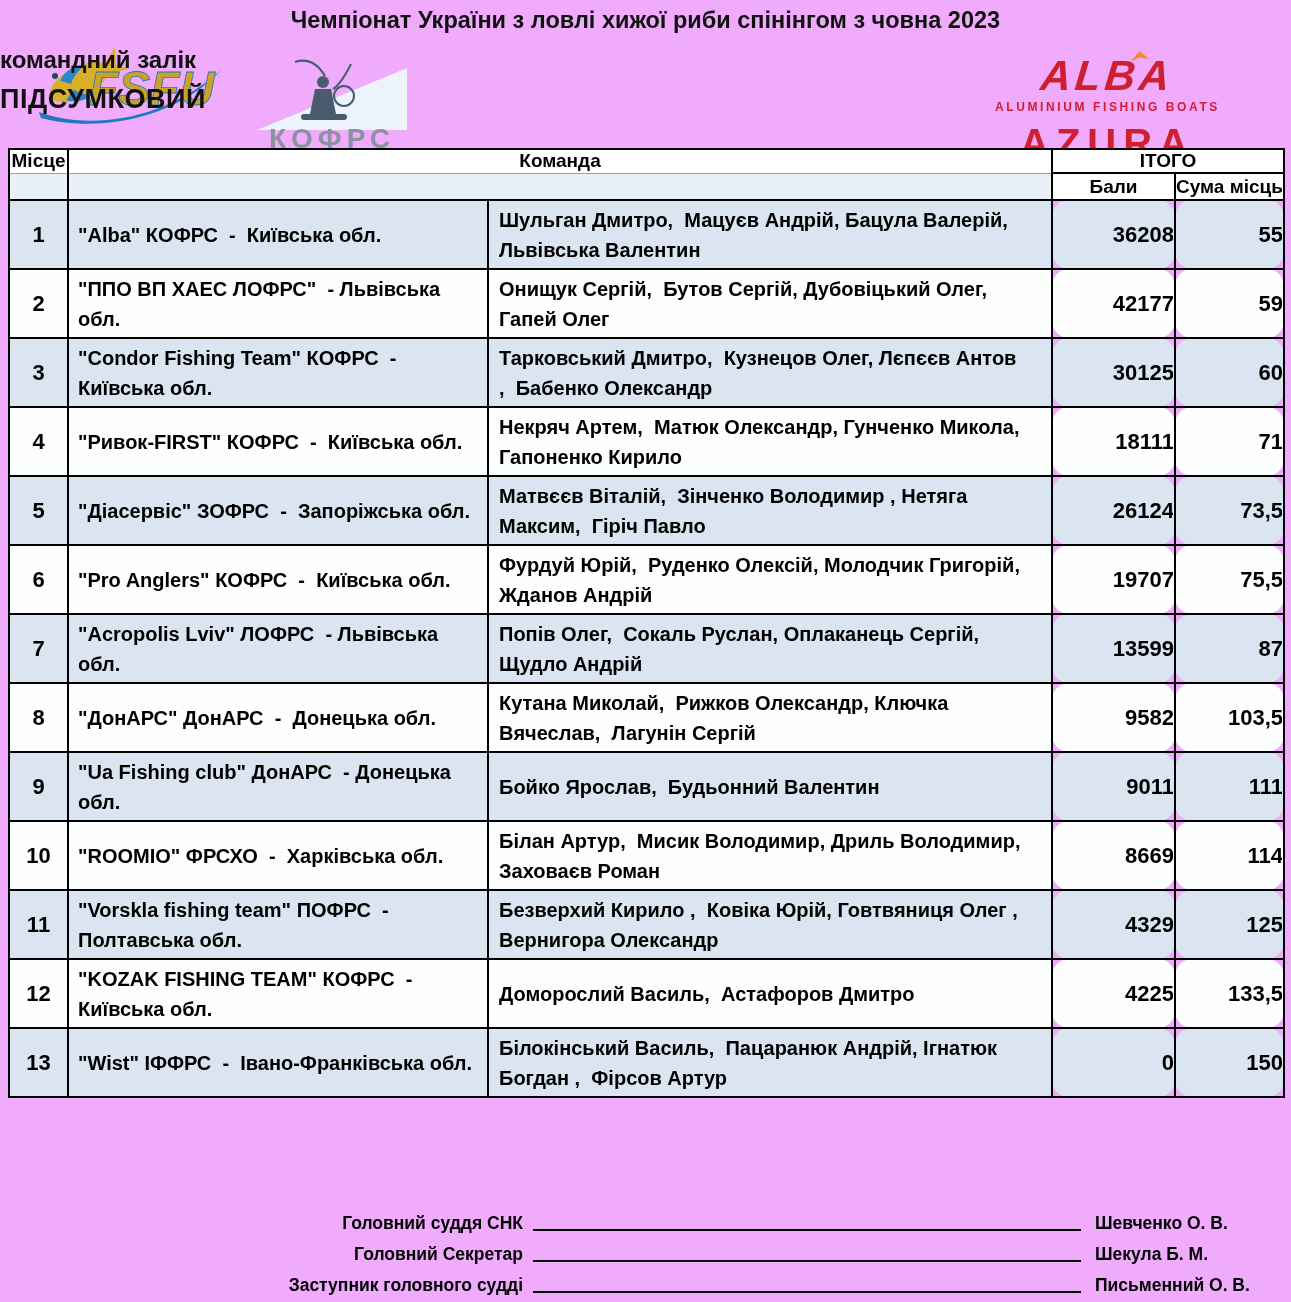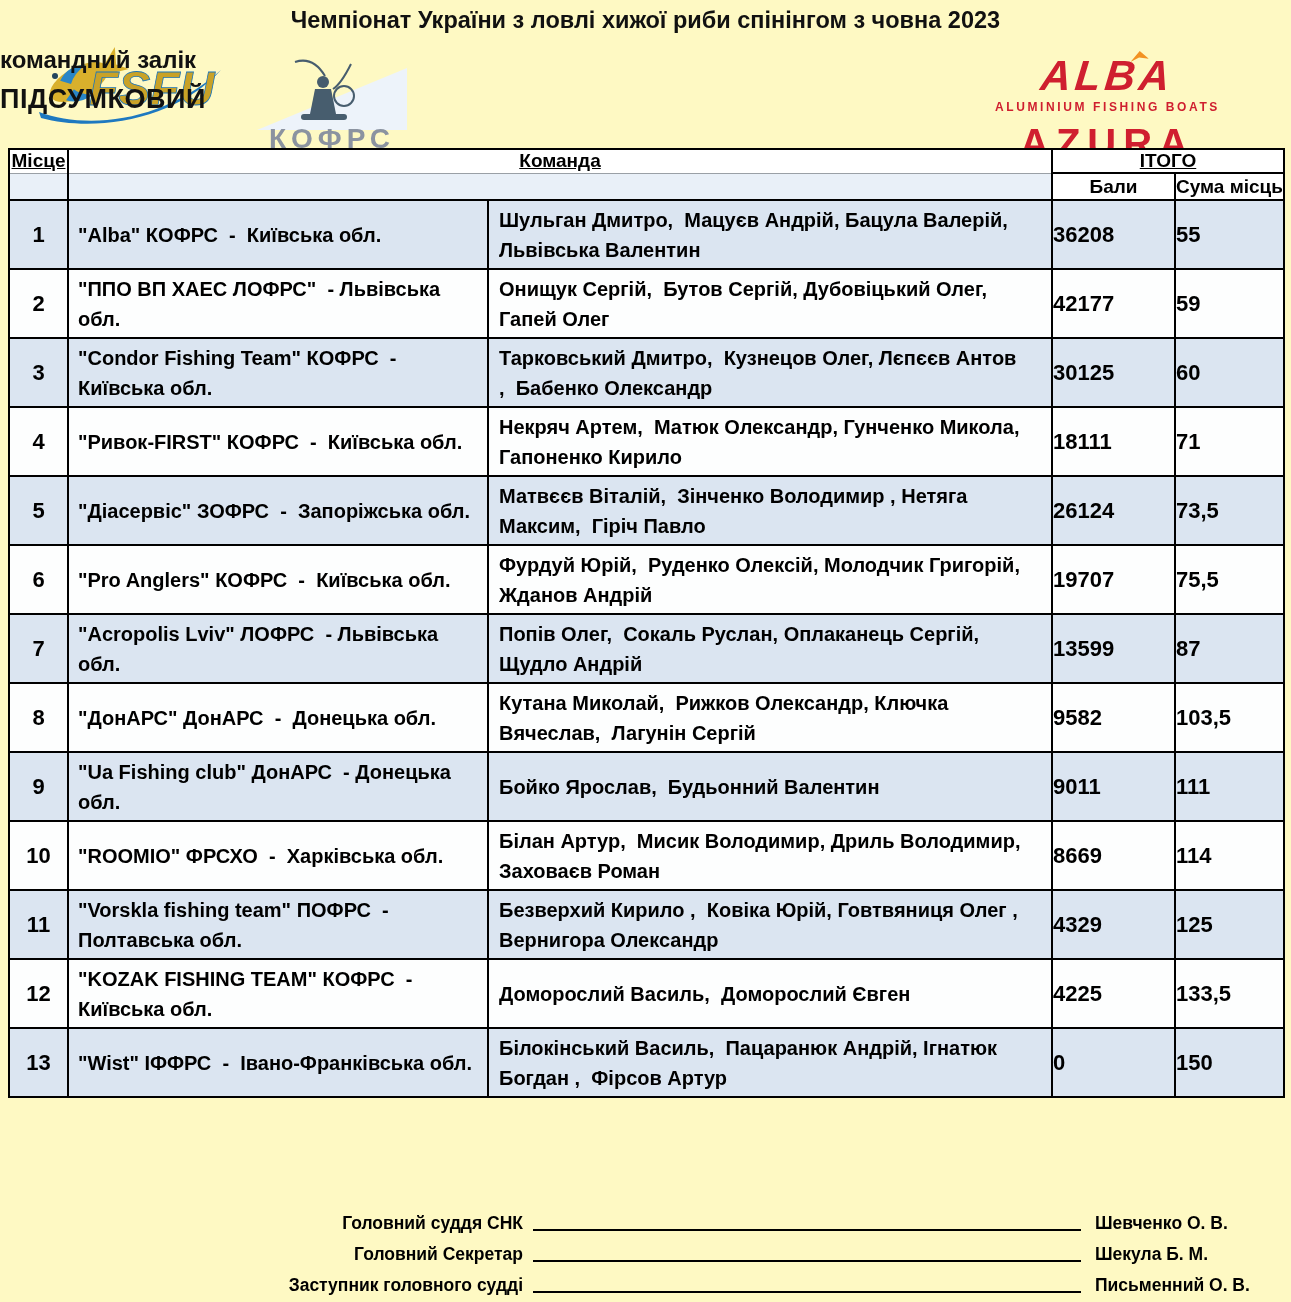--- a/index.html
+++ b/index.html
@@ -1,18 +1,18 @@
 <!DOCTYPE html>
 <html lang="uk"><head>
 <meta charset="utf-8">
 <style>
   * { margin:0; padding:0; box-sizing:border-box; }
   body { background:#ffffff; font-family:"Liberation Sans", sans-serif; }
   .page {
-    position:relative; width:1291px; height:1302px; background:#fef9c3;
+    position:relative; width:1291px; height:1302px; background:#f0abfc;
     overflow:hidden; color:#000;
   }
 
   
   .main-title {
     position:absolute; top:7px; left:0; width:100%;
     text-align:center; font-size:23.5px; font-weight:bold; color:#111;
   }
   .subtitle-block { position:absolute; top:46px; left:0; width:100%; text-align:left; }
   .subtitle-1 { font-size:24px; font-weight:bold; color:#111; }
@@ -34,33 +34,33 @@
   .alba-tagline { font-size:12px; font-weight:bold; color:#cf1f2f; letter-spacing:2.6px; margin-top:3px; }
   .azura-word { font-size:40px; line-height:1; font-weight:700; color:#d01f2f; letter-spacing:7px; margin-top:9px; }
 
   
   table.results {
     position:absolute; left:8px; top:148px;
     border-collapse:collapse; table-layout:fixed; width:1275px;
     color:#000;
   }
   .results th, .results td { border:2px solid #000; font-weight:bold; overflow:hidden; }
-  .hrow1 { height:17px;text-decoration:underline; }
+  .hrow1 { height:17px; }
   .hrow2 { height:27px; }
   .hrow1 th { font-size:19px; background:#fff; text-align:center; }
   .hrow1 .h-place, .hrow1 .h-team { border-bottom:1px solid #9aa0a6; }
   .hrow1 .h-total { border-bottom:2px solid #000; }
   .hrow2 .blank { background:#e9f0f8; border-top:1px solid #9aa0a6; }
   .hrow2 th { font-size:19px; background:#fff; text-align:center; }
   tr.data-row { height:69px; background:#fdfefe; }
   tr.data-row.alt { background:#dbe5f1; }
   td.c-place { text-align:center; font-size:22px; }
   td.c-team  { padding:2px 8px 2px 9px; font-size:20px; line-height:1.5; white-space:pre-wrap; vertical-align:middle; }
   td.c-players { padding:2px 30px 2px 10px; font-size:20px; line-height:1.5; white-space:pre-wrap; vertical-align:middle; }
-  td.c-points, td.c-sum { text-align:left; font-size:22px; }
+  td.c-points, td.c-sum { text-align:right; font-size:22px;border-radius:17px; }
 
   
   .signatures { position:absolute; left:0; top:1203px; width:1291px;padding-left:36px; }
   .sig-row { display:flex; align-items:flex-end; height:31px; }
   .sig-label { width:487px; text-align:right; font-size:17.5px; font-weight:bold; white-space:pre; }
   .sig-line { width:548px; margin-left:10px; margin-bottom:3px; border-bottom:2px solid #000; height:2px; }
   .sig-name { margin-left:14px; font-size:17.5px; font-weight:bold; }
 </style>
 </head>
 <body>
@@ -207,21 +207,21 @@
     <tr class="data-row alt">
       <td class="c-place">11</td>
       <td class="c-team">"Vorskla fishing team" ПОФРС  - Полтавська обл.</td>
       <td class="c-players">Безверхий Кирило ,  Ковіка Юрій, Говтвяниця Олег ,  Вернигора Олександр</td>
       <td class="c-points">4329</td>
       <td class="c-sum">125</td>
     </tr>
     <tr class="data-row">
       <td class="c-place">12</td>
       <td class="c-team">"KOZAK FISHING TEAM" КОФРС  - Київська обл.</td>
-      <td class="c-players">Доморослий Василь,  Доморослий Євген</td>
+      <td class="c-players">Доморослий Василь,  Астафоров Дмитро</td>
       <td class="c-points">4225</td>
       <td class="c-sum">133,5</td>
     </tr>
     <tr class="data-row alt">
       <td class="c-place">13</td>
       <td class="c-team">"Wist" ІФФРС  -  Івано-Франківська обл.</td>
       <td class="c-players">Білокінський Василь,  Пацаранюк Андрій, Ігнатюк Богдан ,  Фірсов Артур</td>
       <td class="c-points">0</td>
       <td class="c-sum">150</td>
     </tr>

